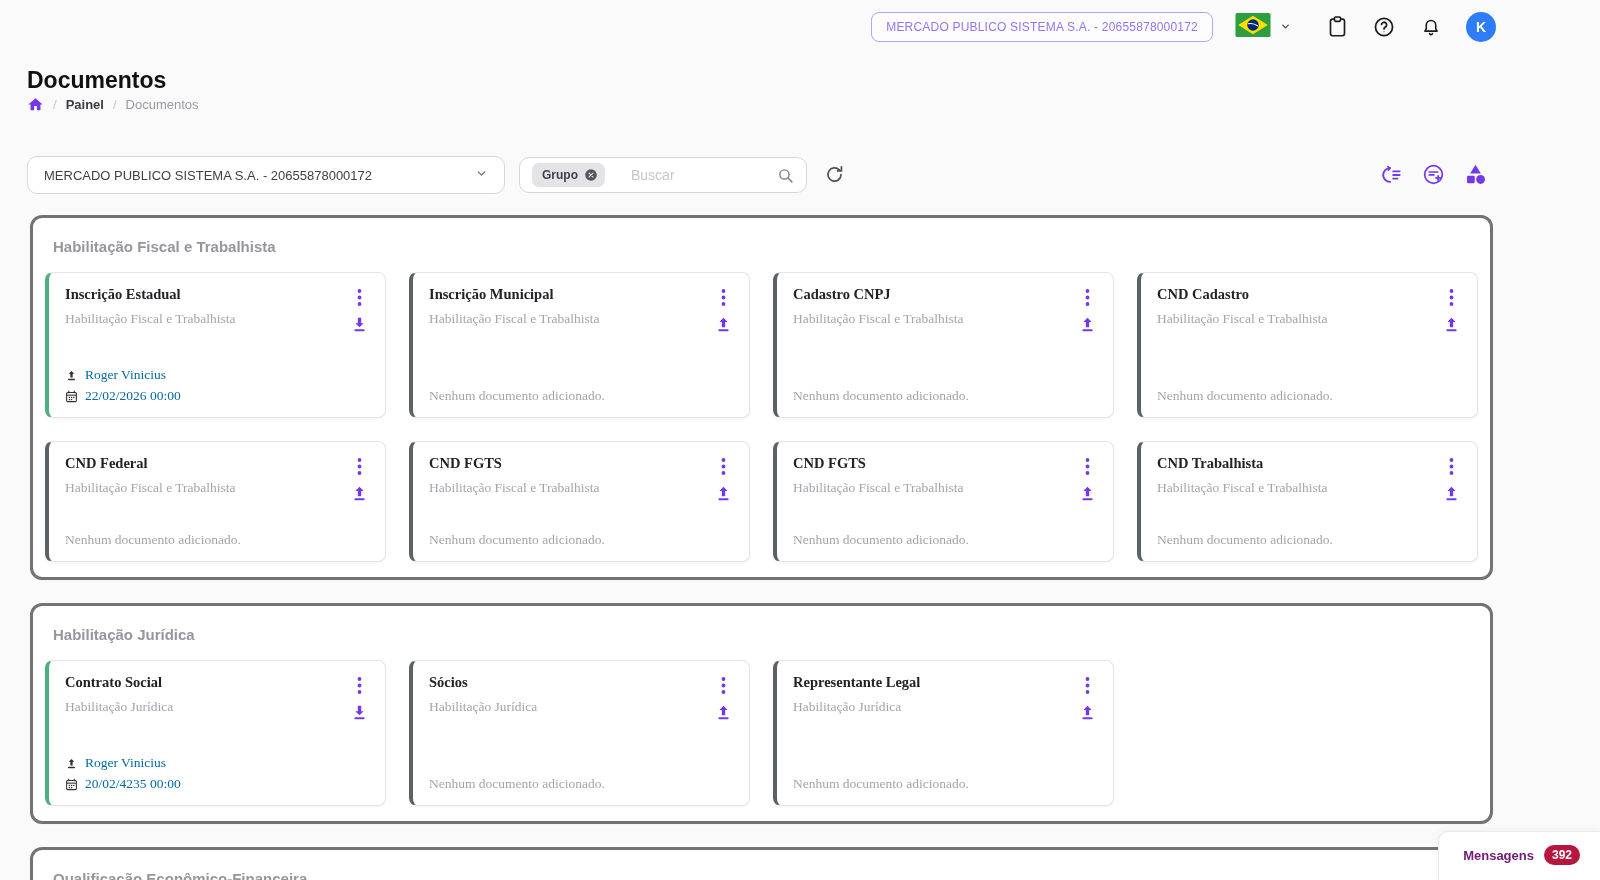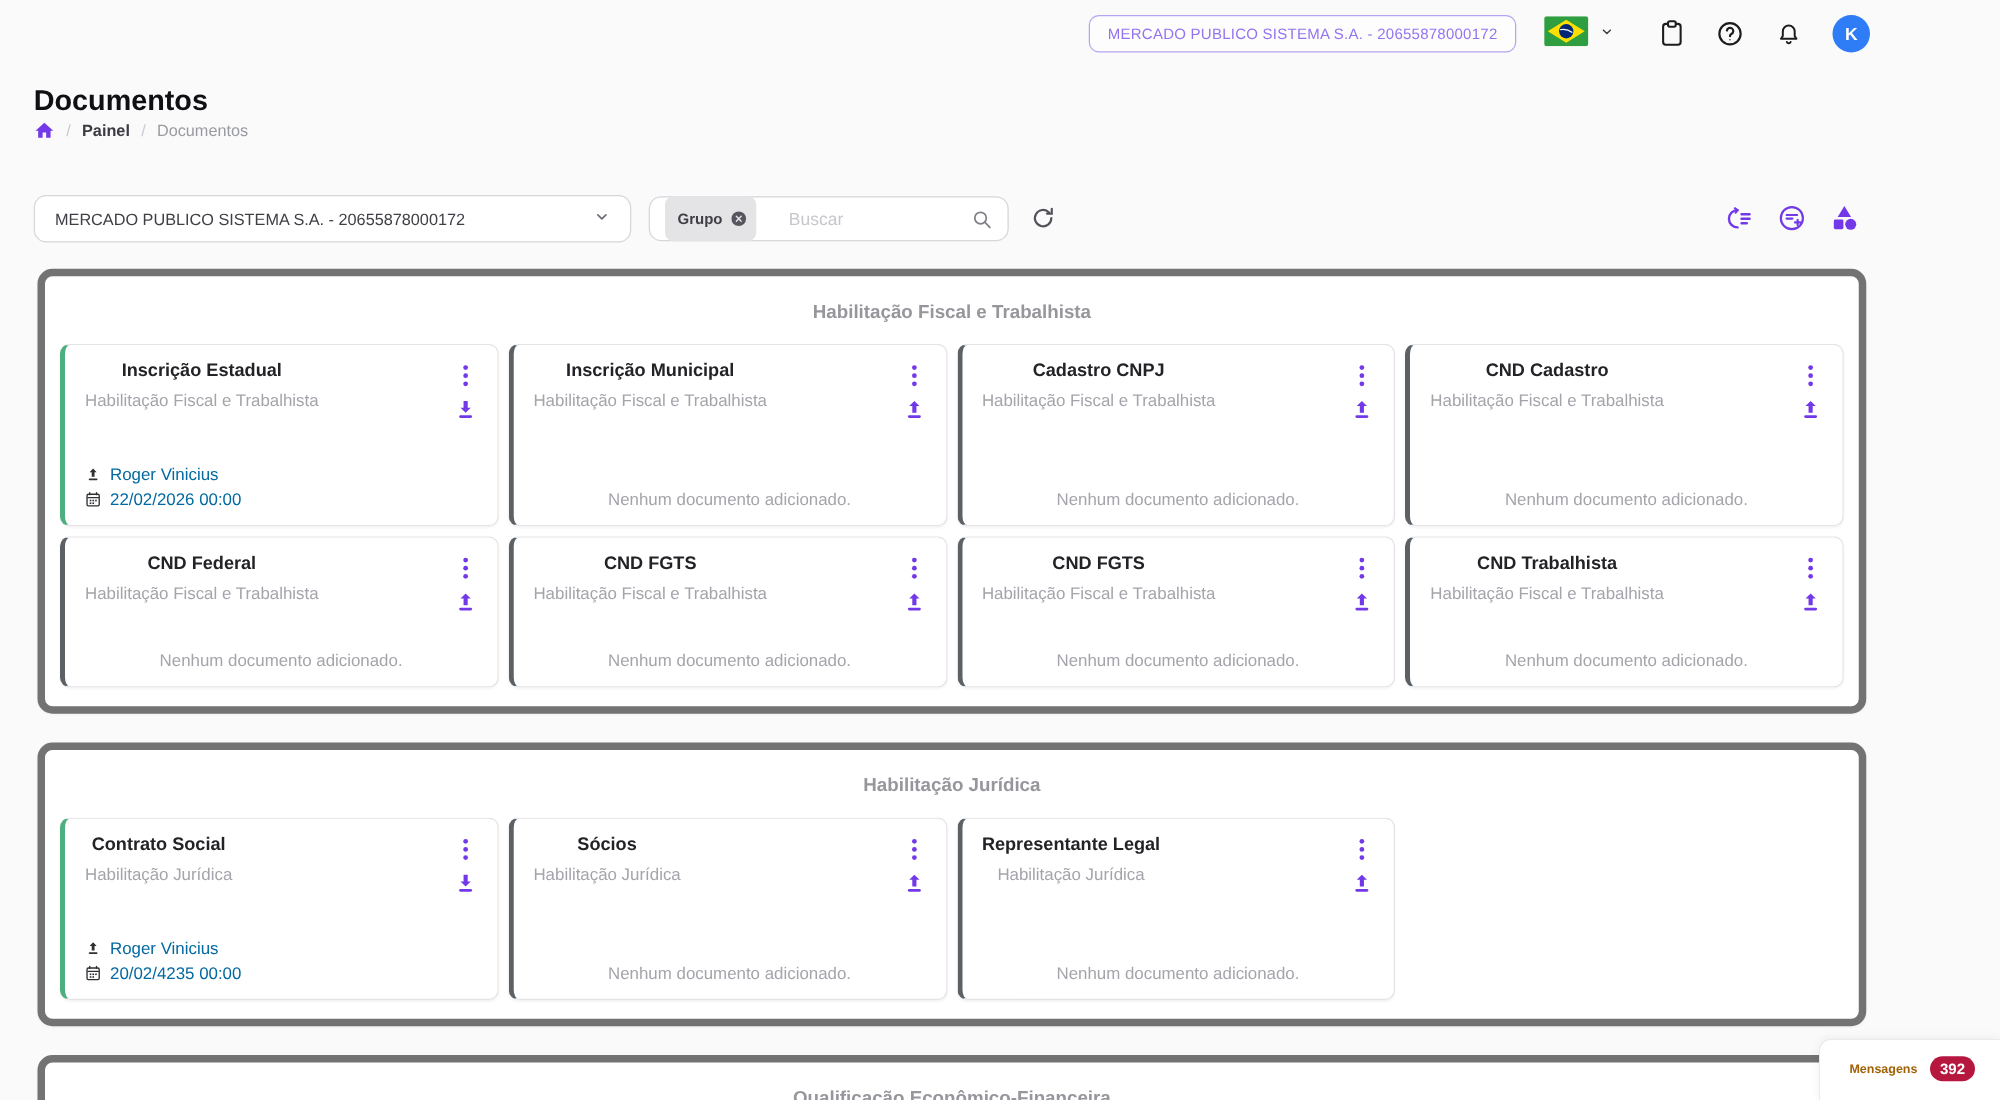--- a/index.html
+++ b/index.html
@@ -43,41 +43,41 @@
     background:#fff; border:1px solid #d6d6db; border-radius:10px;
     display:flex; align-items:center; justify-content:space-between;
     padding:0 16px; font-size:13px; color:#3f3f46; cursor:pointer;
   }
   .searchbox {
     position:absolute; left:492px; top:1px; width:288px; height:36px;
     background:#fff; border:1px solid #d6d6db; border-radius:10px;
     display:flex; align-items:center; padding:0 12px;
   }
   .chip {
-    background:#e4e4e7; border-radius:7px; height:36px; display:flex; align-items:center;
+    background:#e4e4e7; border-radius:7px; height:24px; display:flex; align-items:center;
     gap:6px; padding:0 7px 0 10px; font-size:12px; color:#3f3f46; font-weight:600; flex:none;
   }
   .chip button { display:flex; }
   .searchbox input {
     border:none; outline:none; background:transparent; flex:1; min-width:0;
     font-size:14px; color:#3f3f46; margin-left:24px; font-family:inherit;
   }
   .searchbox input::placeholder { color:#c6c6cc; }
   .refresh-btn { position:absolute; left:797px; top:8px; }
   .toolbar-icons { position:absolute; right:86px; top:7px; display:flex; gap:19px; align-items:center; }
 
   
   .content { position:absolute; left:30px; top:215px; width:1463px; }
   .section {
-    background:#fff; border:6px solid #737373; border-radius:12px;
-    padding:12px 12px 15px; margin-bottom:23px; box-shadow:0 1px 2px rgba(0,0,0,.03);text-align:center;
+    background:#fff; border:3px solid #737373; border-radius:12px;
+    padding:12px 12px 15px; margin-bottom:23px; box-shadow:0 1px 2px rgba(0,0,0,.03);
   }
   .section:last-child { min-height:160px; margin-bottom:0; }
   .section-title { font-size:15px; font-weight:600; color:#96969c; margin:8px 8px 17px; }
-  .card-grid { display:grid; grid-template-columns:repeat(4,1fr); gap:8px; }
+  .card-grid { display:grid; grid-template-columns:repeat(4,1fr); gap:23px;font-family:Liberation Serif, serif; }
   .card {
     background:#fff; border:1px solid #e4e4e7; border-radius:8px;
     border-left:4px solid #5c6166;
     padding:13px 16px; display:flex; flex-direction:column;
     min-height:121px; box-shadow:0 1px 2px rgba(0,0,0,.05);
   }
   .card.uploaded { border-left-color:#4caf7d; min-height:146px; }
   .card-head { display:flex; justify-content:space-between; }
   .card-title { font-size:14.5px; font-weight:600; color:#232327; margin-bottom:8px; }
   .card-category { font-size:13.5px; color:#a4a4ab; }
@@ -87,21 +87,21 @@
   .empty-text { margin-top:auto; font-size:13.5px; color:#a4a4ab; }
 
   
   .messages {
     position:absolute; right:0; bottom:0; background:#fff;
     border:1px solid #ebebee; border-bottom:none; border-right:none;
     border-radius:10px 0 0 0; padding:13px 20px 15px 24px;
     display:flex; align-items:center; gap:10px; box-shadow:0 -1px 8px rgba(0,0,0,.05);
     cursor:pointer;
   }
-  .messages-label { font-size:10px; font-weight:700; color:#a16207; }
+  .messages-label { font-size:13px; font-weight:700; color:#701a75; }
   .badge { background:#b5173f; color:#fff; font-size:12px; font-weight:700; border-radius:11px; padding:3px 8px; }
 </style>
 </head>
 <body>
 
 <div class="topbar">
   <div class="company-pill">
     <span>MERCADO PUBLICO SISTEMA S.A. - 20655878000172</span>
   </div>
   <div class="lang-btn">

